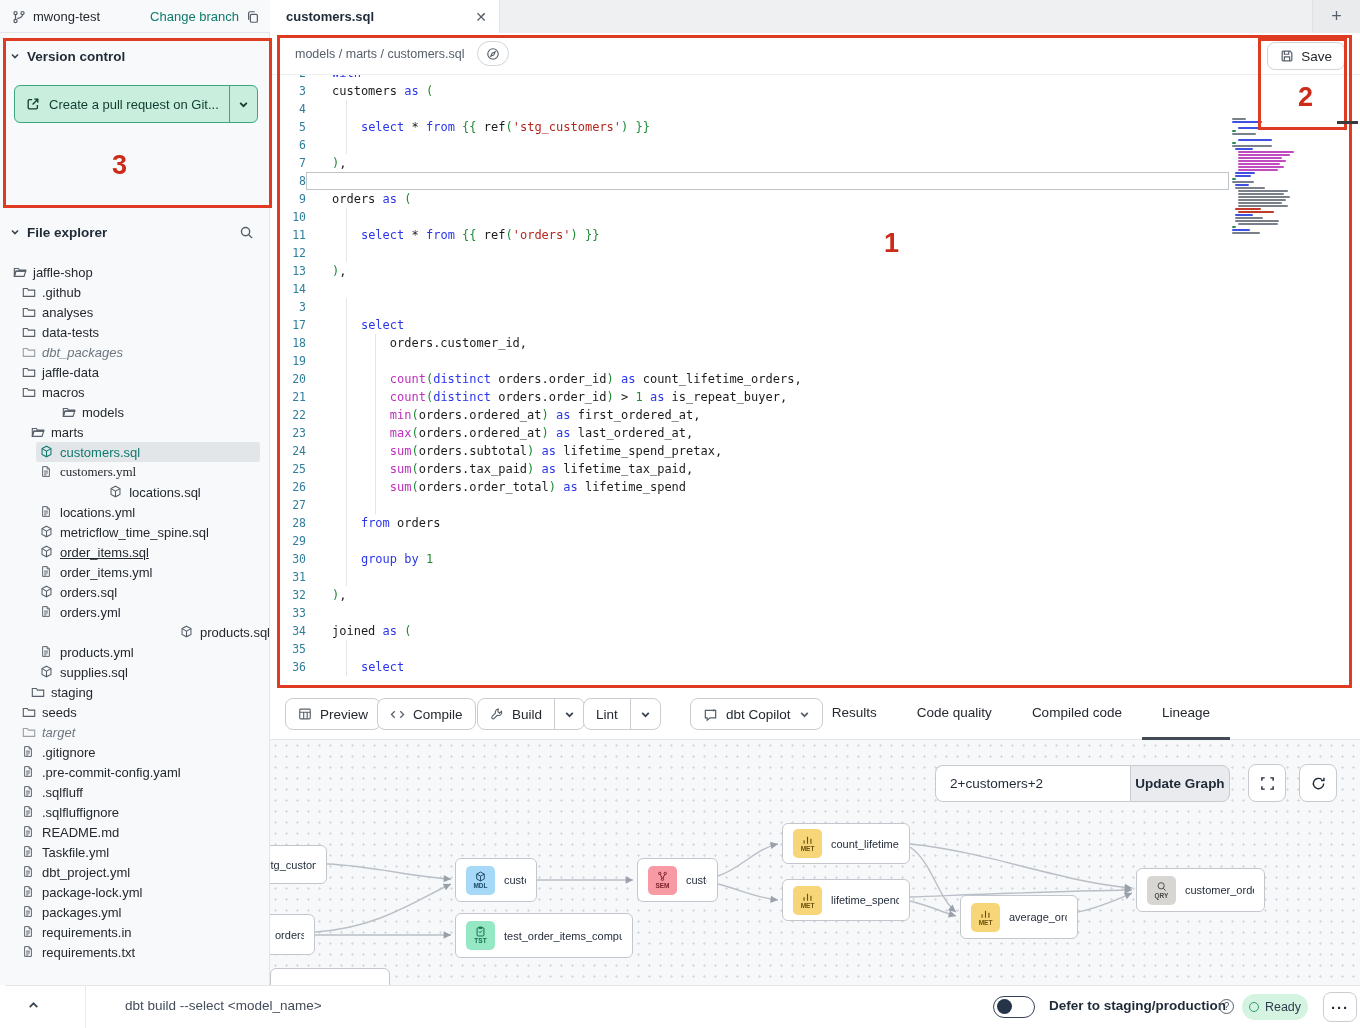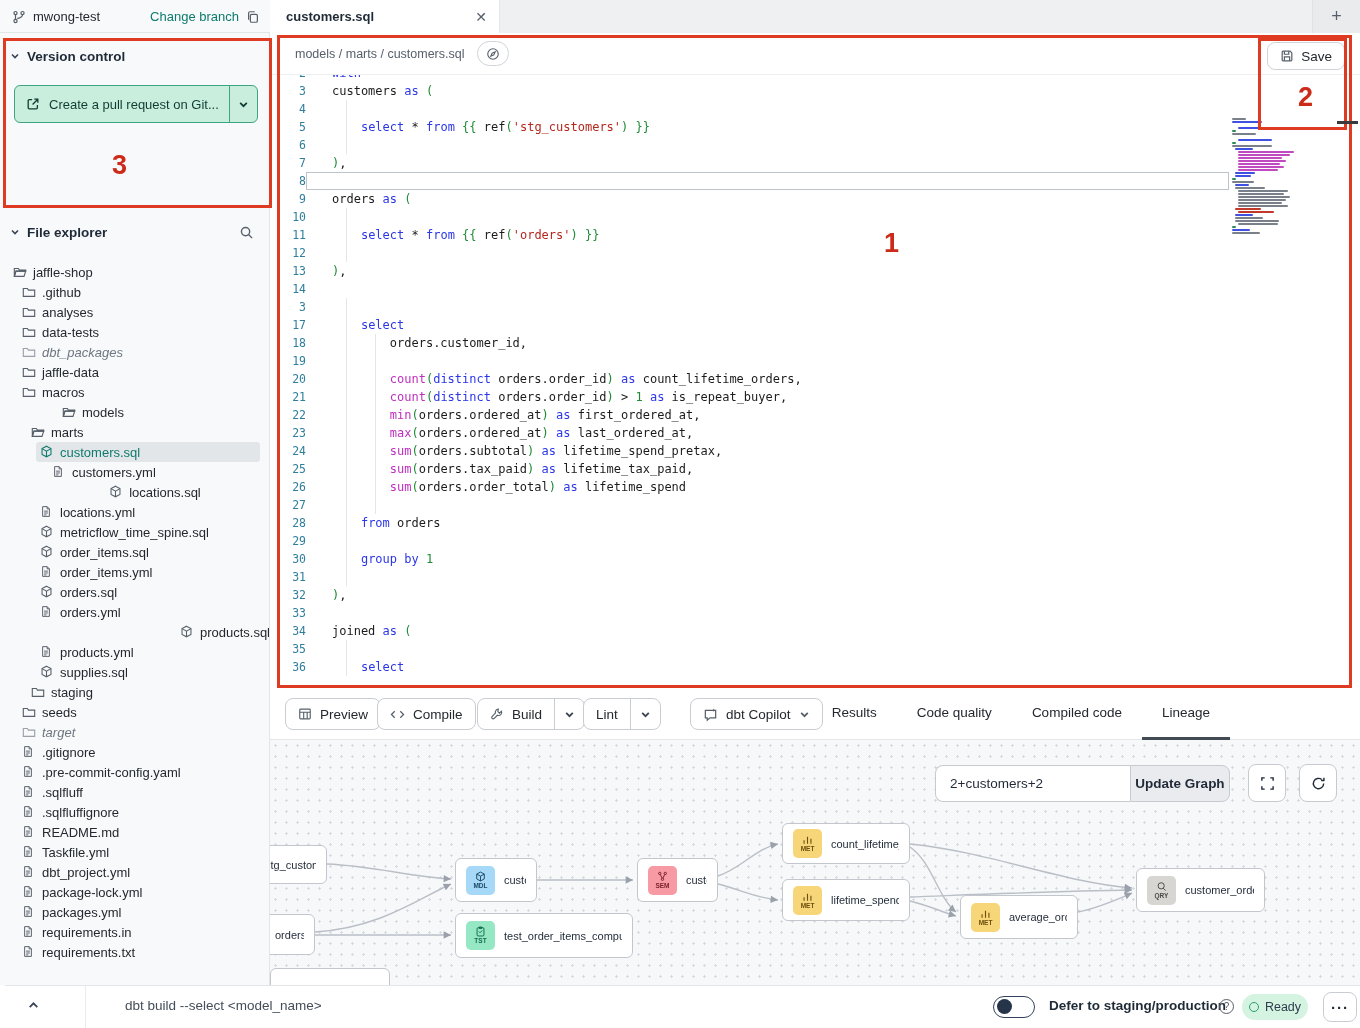--- a/index.html
+++ b/index.html
@@ -237,21 +237,21 @@
             </svg></span>
           <span class="tree-label">marts</span>
         </div>
         <div class="tree-item selected" style="padding-left: 40px;">
           <span class="tree-icon"><svg width="13" height="13" viewBox="0 0 16 16" fill="none" stroke="currentColor" stroke-width="1.3">
               <path d="M8 1.5l5.5 3v7L8 14.5l-5.5-3v-7z"></path>
               <path d="M2.5 4.5L8 7.5l5.5-3M8 7.5v7"></path>
             </svg></span>
           <span class="tree-label">customers.sql</span>
         </div>
-        <div class="tree-item" style="padding-left: 52px;">
+        <div class="tree-item" style="padding-left: 40px; font-family: Liberation Serif, serif;">
           <span class="tree-icon"><svg width="12" height="13" viewBox="0 0 16 16" fill="none" stroke="currentColor" stroke-width="1.3">
               <path d="M3.5 1.5h6l3 3v10h-9z"></path>
               <path d="M9.5 1.5v3h3M5.5 7.5h5M5.5 10h5M5.5 12.5h3"></path>
             </svg></span>
           <span class="tree-label">customers.yml</span>
         </div>
         <div class="tree-item" style="padding-left: 40px; justify-content: center;">
           <span class="tree-icon"><svg width="13" height="13" viewBox="0 0 16 16" fill="none" stroke="currentColor" stroke-width="1.3">
               <path d="M8 1.5l5.5 3v7L8 14.5l-5.5-3v-7z"></path>
               <path d="M2.5 4.5L8 7.5l5.5-3M8 7.5v7"></path>
@@ -265,21 +265,21 @@
             </svg></span>
           <span class="tree-label">locations.yml</span>
         </div>
         <div class="tree-item" style="padding-left: 40px;">
           <span class="tree-icon"><svg width="13" height="13" viewBox="0 0 16 16" fill="none" stroke="currentColor" stroke-width="1.3">
               <path d="M8 1.5l5.5 3v7L8 14.5l-5.5-3v-7z"></path>
               <path d="M2.5 4.5L8 7.5l5.5-3M8 7.5v7"></path>
             </svg></span>
           <span class="tree-label">metricflow_time_spine.sql</span>
         </div>
-        <div class="tree-item" style="padding-left: 40px;">
+        <div class="tree-item" style="padding-left: 40px; text-decoration: underline;">
           <span class="tree-icon"><svg width="13" height="13" viewBox="0 0 16 16" fill="none" stroke="currentColor" stroke-width="1.3">
               <path d="M8 1.5l5.5 3v7L8 14.5l-5.5-3v-7z"></path>
               <path d="M2.5 4.5L8 7.5l5.5-3M8 7.5v7"></path>
             </svg></span>
           <span class="tree-label">order_items.sql</span>
         </div>
         <div class="tree-item" style="padding-left: 40px;">
           <span class="tree-icon"><svg width="12" height="13" viewBox="0 0 16 16" fill="none" stroke="currentColor" stroke-width="1.3">
               <path d="M3.5 1.5h6l3 3v10h-9z"></path>
               <path d="M9.5 1.5v3h3M5.5 7.5h5M5.5 10h5M5.5 12.5h3"></path>

